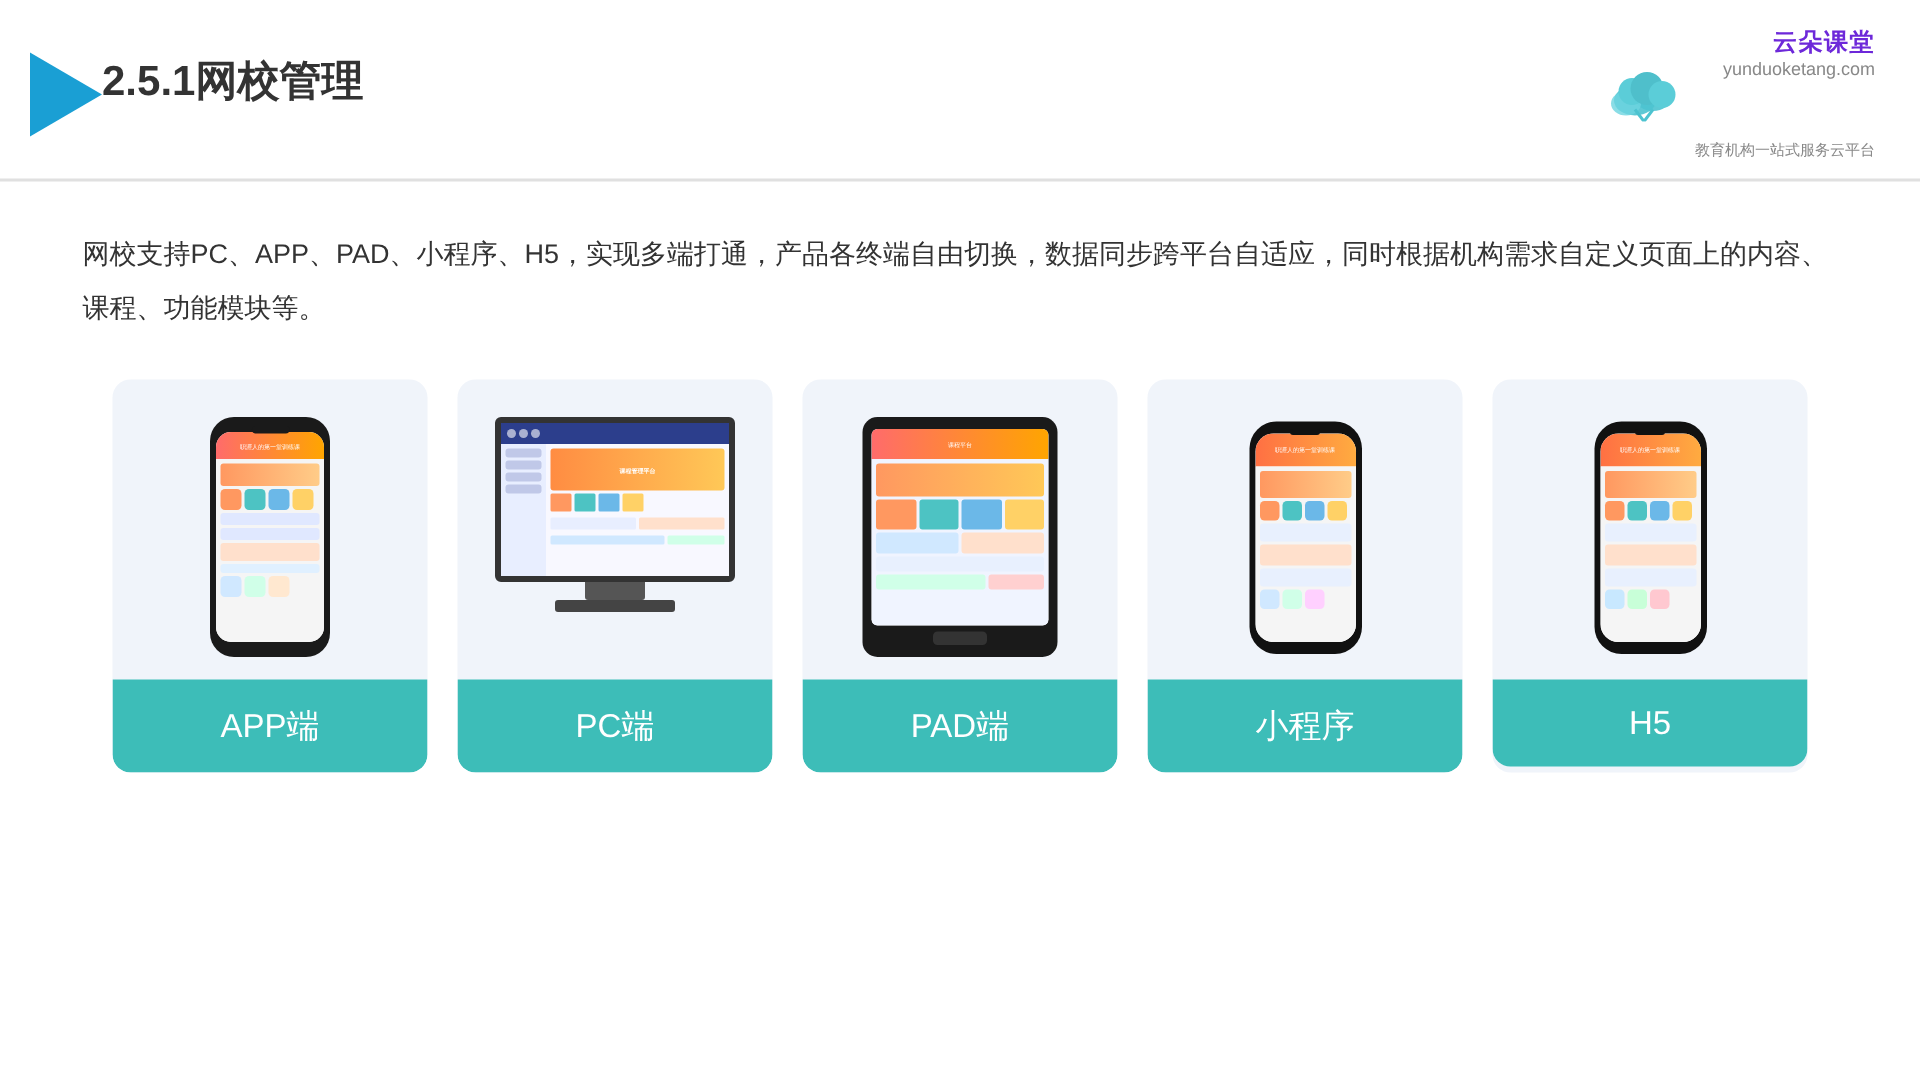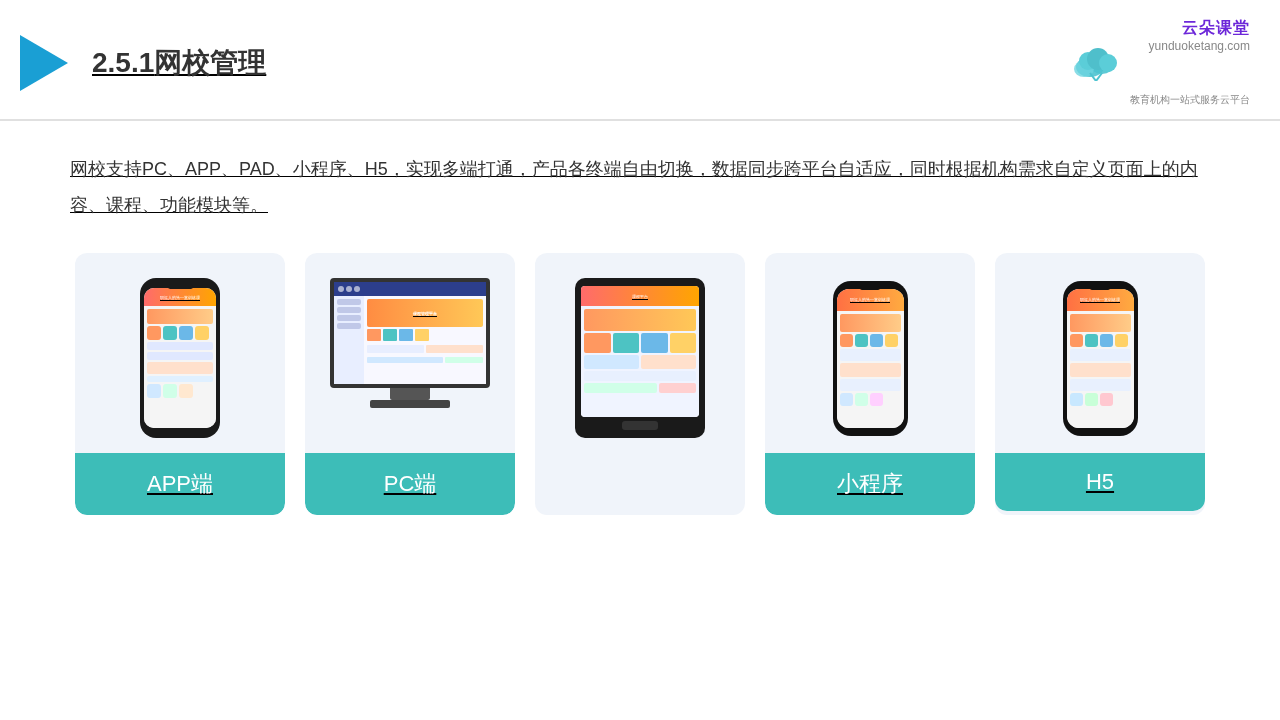--- a/index.html
+++ b/index.html
@@ -17,23 +17,21 @@
       display: flex;
       align-items: center;
       justify-content: space-between;
       padding: 18px 30px 0 20px;
       border-bottom: 2px solid #e0e0e0;
       padding-bottom: 12px;
     }
 
     .header-left {
       display: flex;
-      align-items: center;
-      gap: 24px;
-      text-decoration: underline;
+      gap: 0;
     }
 
     .logo-triangle {
       width: 0;
       height: 0;
       border-top: 28px solid transparent;
       border-bottom: 28px solid transparent;
       border-left: 48px solid #1a9fd4;
     }
 
@@ -61,22 +59,21 @@
       margin-top: 40px;
     }
 
     .brand-url {
       font-size: 12px;
       color: #888888;
     }
 
     
     .content {
-      padding: 30px 70px;
-      text-decoration: underline;
+      padding: 30px 55px;
     }
 
     .description {
       font-size: 18px;
       color: #333333;
       line-height: 2;
       margin-bottom: 30px;
     }
 
     
@@ -590,20 +587,21 @@
               <div style="height:10px;background:#e8f0fe;border-radius:2px;"></div>
               <div class="tablet-content-row">
                 <div style="height:10px;flex:2;background:#d0ffe8;border-radius:2px;"></div>
                 <div style="height:10px;flex:1;background:#ffd0d0;border-radius:2px;"></div>
               </div>
             </div>
           </div>
           <div class="tablet-bottom-bar"></div>
         </div>
       </div>
+      <div class="card-label">PAD端</div>
     </div>
 
     <div class="card">
       <div class="card-image-area">
         <div class="thin-phone" style="position:relative;">
           <div class="thin-phone-notch"></div>
           <div class="thin-phone-screen">
             <div class="thin-phone-header">
               <span class="thin-phone-header-text">职涯人的第一堂训练课</span>
             </div>

